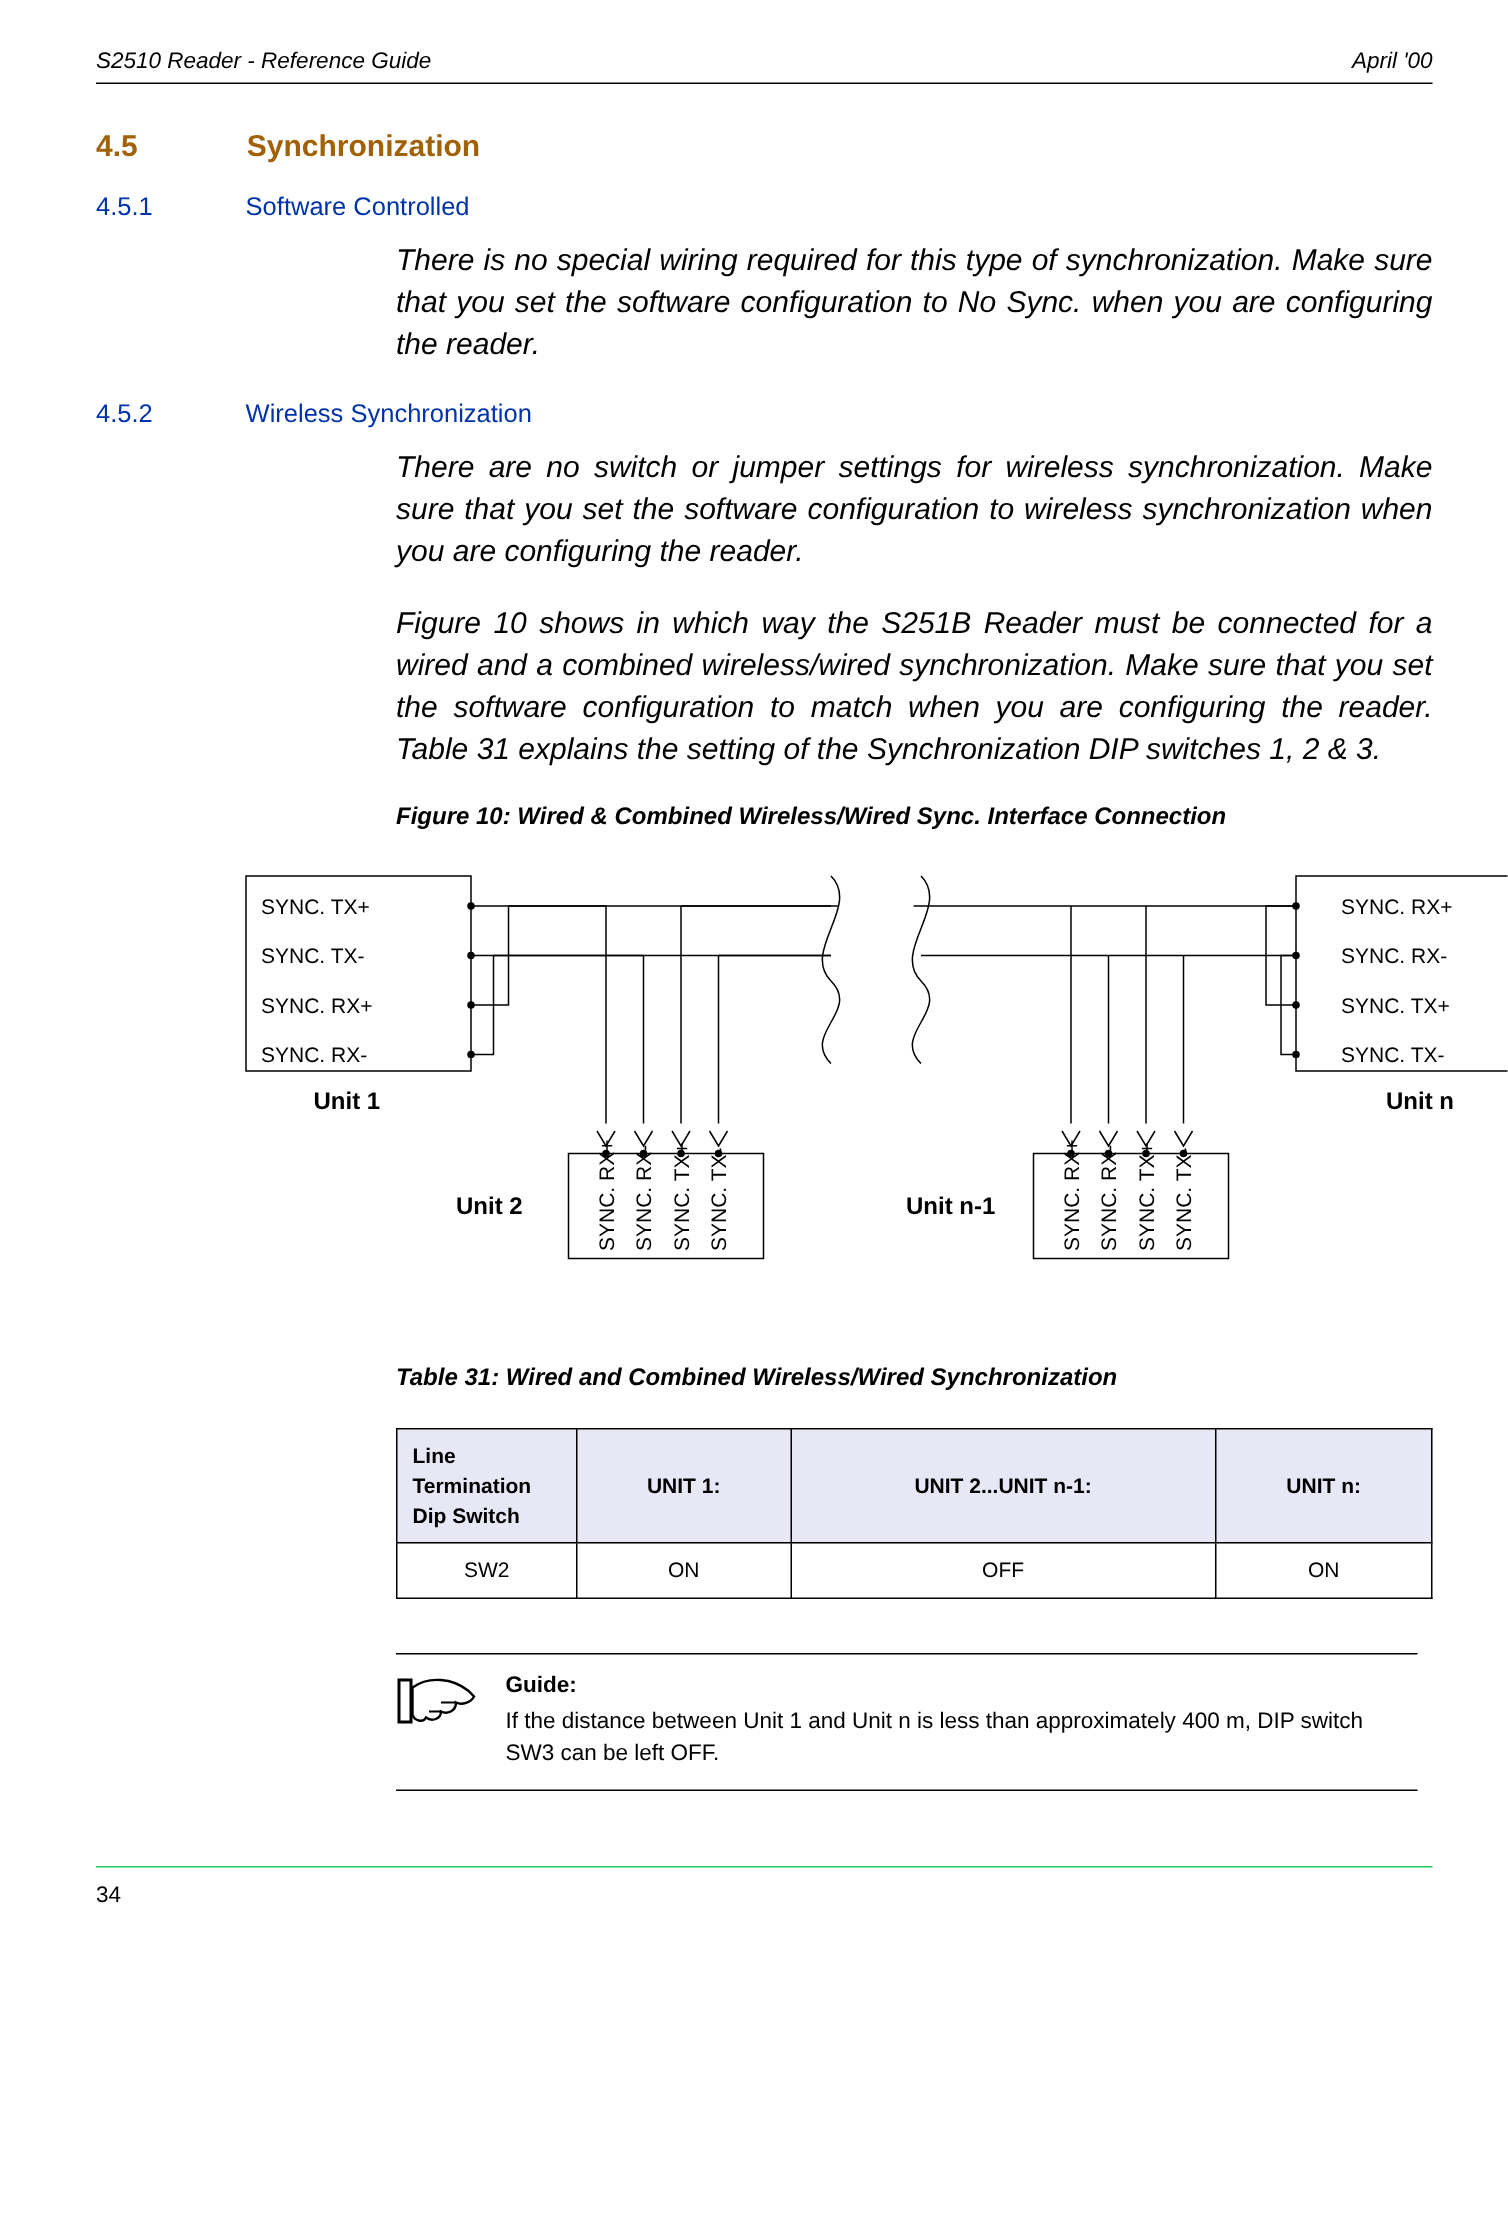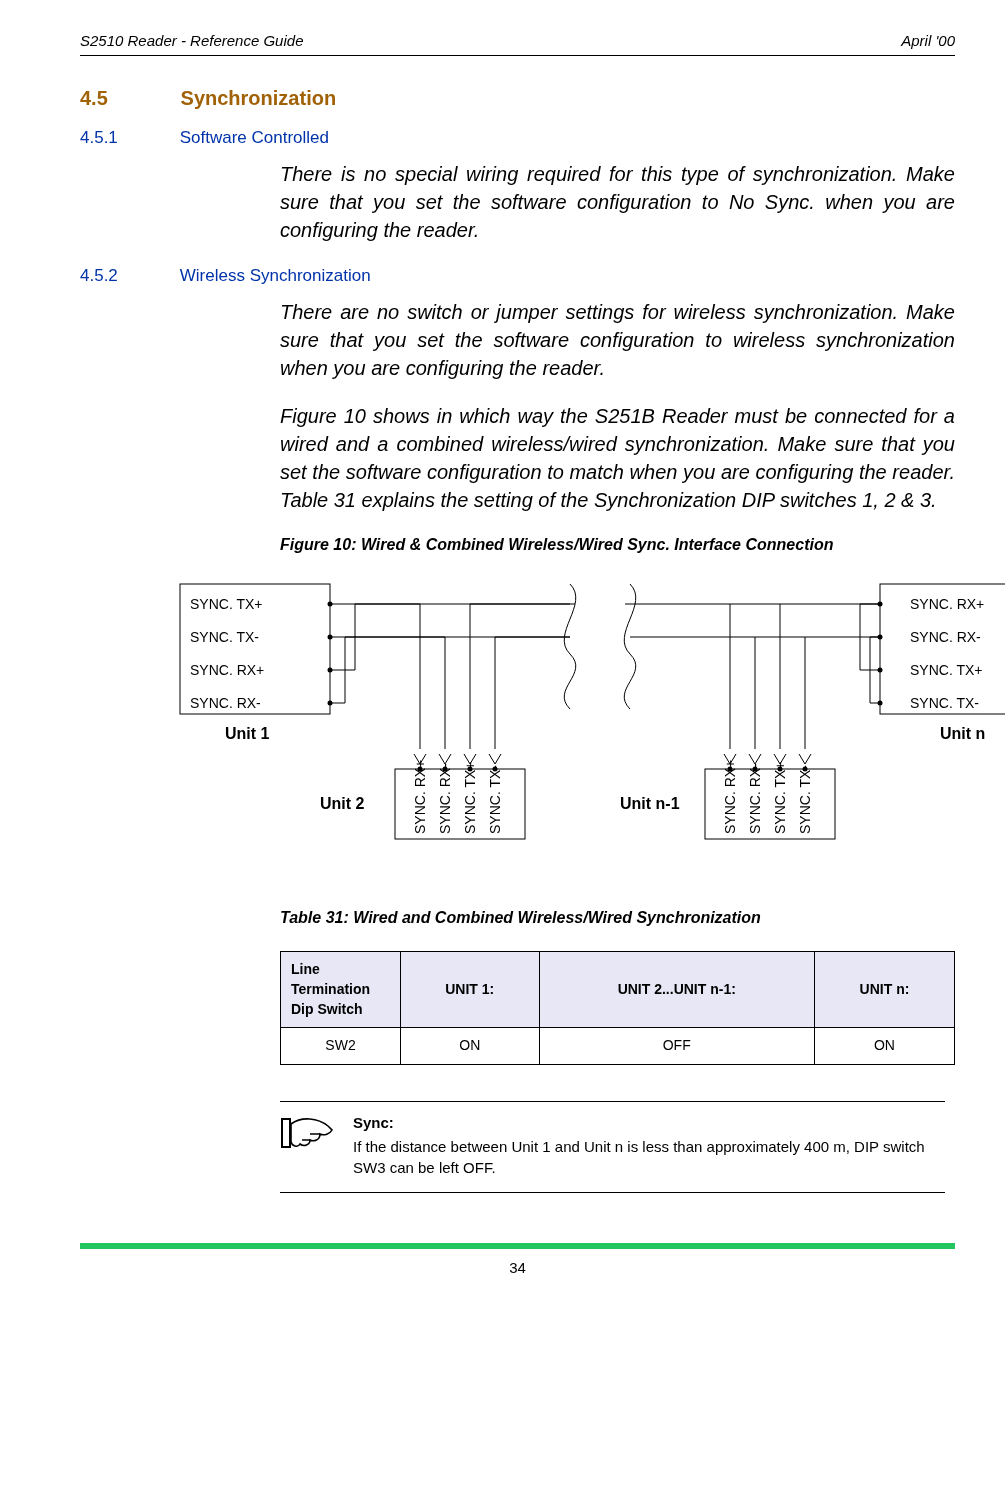--- a/index.html
+++ b/index.html
@@ -5,21 +5,21 @@
     * { box-sizing: border-box; margin: 0; padding: 0; }
     body {
       font-family: Arial, Helvetica, sans-serif;
       width: 1005px;
       background: #fff;
       color: #000;
       font-size: 15px;
       line-height: 1.4;
     }
     .page {
-      padding: 30px 50px 20px 80px;
+      padding: 30px 50px 20px 64px;
     }
     .header-row {
       display: flex;
       justify-content: space-between;
       font-style: italic;
       font-size: 15px;
       padding-bottom: 4px;
       border-bottom: 1px solid #000;
       margin-bottom: 28px;
     }
@@ -92,22 +92,22 @@
       gap: 18px;
       align-items: flex-start;
       margin-bottom: 50px;
     }
     .note-icon {
       width: 55px; height: 42px;
       flex: 0 0 55px;
     }
     .note-text .note-label { font-weight: bold; margin-bottom: 3px; }
     .footer-area {
-      border-top: 6px solid #22c55e;
-      text-align: center;
+      border-top: 1px solid #22c55e;
+      text-align: left;
       padding-top: 8px;
       font-size: 15px;
     }
   </style>
 </head>
 <body>
 
 <div class="page">
 
   <div class="header-row">
@@ -254,21 +254,21 @@
   <div class="note-block">
     <div class="note-icon">
       <svg viewBox="0 0 55 42" width="55" height="42">
         <rect x="1" y="6" width="10" height="30" fill="#000"></rect>
         <rect x="3" y="8" width="6" height="26" fill="#fff"></rect>
         <path d="M11 12 C 22 4, 38 6, 48 14 L52 18 C 50 22, 44 24, 40 22 C 40 28, 34 30, 30 28 C 30 33, 24 35, 20 32 C 18 36, 12 34, 11 30 Z" fill="#fff" stroke="#000" stroke-width="1.6"></path>
         <path d="M40 22 L30 22 M30 28 L22 28" stroke="#000" stroke-width="1.4" fill="none"></path>
       </svg>
     </div>
     <div class="note-text">
-      <div class="note-label">Sync:</div>
+      <div class="note-label">Guide:</div>
       <div>If the distance between Unit 1 and Unit n is less than approximately 400 m, DIP switch SW3 can be left OFF.</div>
     </div>
   </div>
 
   <div class="footer-area">
     <span>34</span>
   </div>
 
 </div>
 

